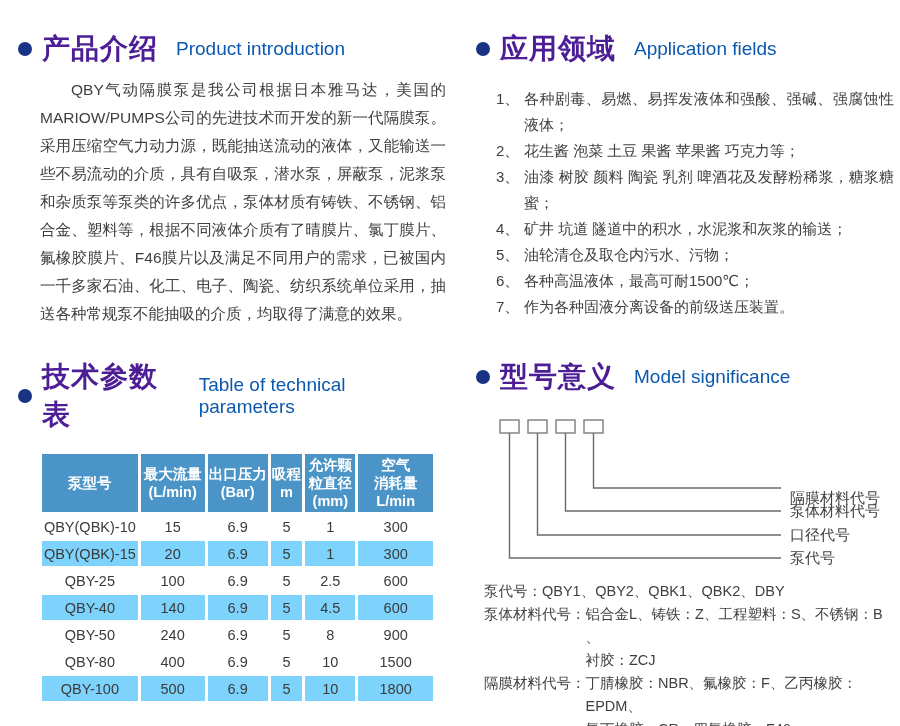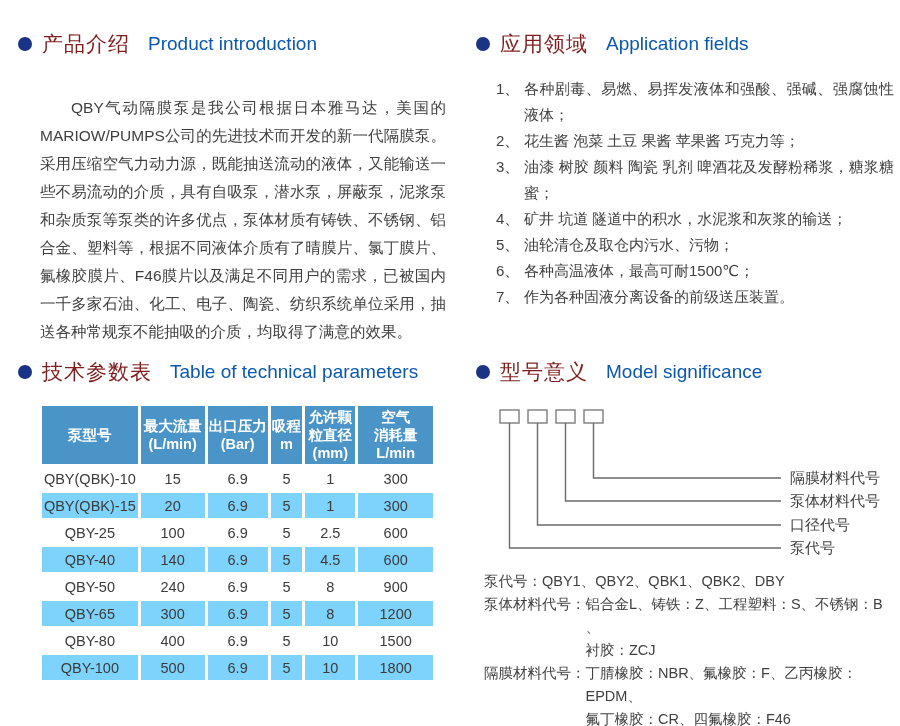--- a/index.html
+++ b/index.html
@@ -8,26 +8,26 @@
   .page { width: 900px; height: 726px; position: relative; }
   .grid-row { display: grid; grid-template-columns: 450px 450px; }
   .row-top { height: 358px; padding-top: 30px; }
   .cell { position: relative; }
   .cell-left { padding-left: 18px; padding-right: 14px; }
   .cell-right { padding-left: 26px; padding-right: 10px; }
 
   
   .sec-header { display: flex; align-items: center; gap: 10px; }
   .bullet { width: 14px; height: 14px; border-radius: 50%; background: #1b3384; flex: 0 0 auto; }
-  .title-cn { font-size: 21px; font-weight: normal; color: #7f1d1d; letter-spacing: 1px; }
+  .title-cn { font-size: 28px; font-weight: bold; color: #4c1d95; letter-spacing: 1px; }
   .title-en { font-size: 19px; font-weight: 500; color: #0c58ae; margin-left: 8px; }
 
   
   .intro-para {
-    margin: 36px 0 0 22px; width: 406px;
+    margin: 8px 0 0 22px; width: 406px;
     font-size: 15.5px; line-height: 28px; text-align: justify;
     text-indent: 2em; color: #3f3f3f;
   }
 
   
   .app-list { margin: 18px 0 0 20px; list-style: none; width: 398px; }
   .app-item { display: flex; font-size: 15px; line-height: 26px; color: #3f3f3f; }
   .app-num { flex: 0 0 28px; }
   .app-text { flex: 1; text-align: justify; }
 
@@ -49,21 +49,21 @@
   .c1 { width: 96px; } .c2 { width: 66px; margin-top: 8px; } .c3 { width: 64px; }
   .c4 { width: 34px; } .c5 { width: 52px; margin-left: 16px; } .c6 { width: 80px; }
 
   
   .diagram { position: relative; width: 424px; height: 160px; margin-top: 12px; }
   .diagram svg { position: absolute; left: 0; top: 0; }
   .diag-label {
     position: absolute; left: 314px; font-size: 15px; line-height: 18px;
     color: #3f3f3f; white-space: nowrap;
   }
-  .dl-0 { top: 71px; } .dl-1 { top: 94px; } .dl-2 { top: 118px; } .dl-3 { top: 141px; }
+  .dl-0 { top: 81px; } .dl-1 { top: 94px; } .dl-2 { top: 118px; } .dl-3 { top: 141px; }
 
   
   .codes { margin: 12px 0 0 8px; }
   .code-entry { display: flex; font-size: 14.5px; line-height: 23px; color: #3f3f3f; }
   .code-label { white-space: nowrap; }
   .code-content { white-space: pre-line; }
 </style>
 </head>
 <body>
 
@@ -178,28 +178,20 @@
             <td>4.5</td>
             <td>600</td>
           </tr>
           <tr>
             <td>QBY-50</td>
             <td>240</td>
             <td>6.9</td>
             <td>5</td>
             <td>8</td>
             <td>900</td>
-          </tr>
-          <tr class="alt">
-            <td>QBY-65</td>
-            <td>300</td>
-            <td>6.9</td>
-            <td>5</td>
-            <td>8</td>
-            <td>1200</td>
           </tr>
           <tr>
             <td>QBY-80</td>
             <td>400</td>
             <td>6.9</td>
             <td>5</td>
             <td>10</td>
             <td>1500</td>
           </tr>
           <tr class="alt">

